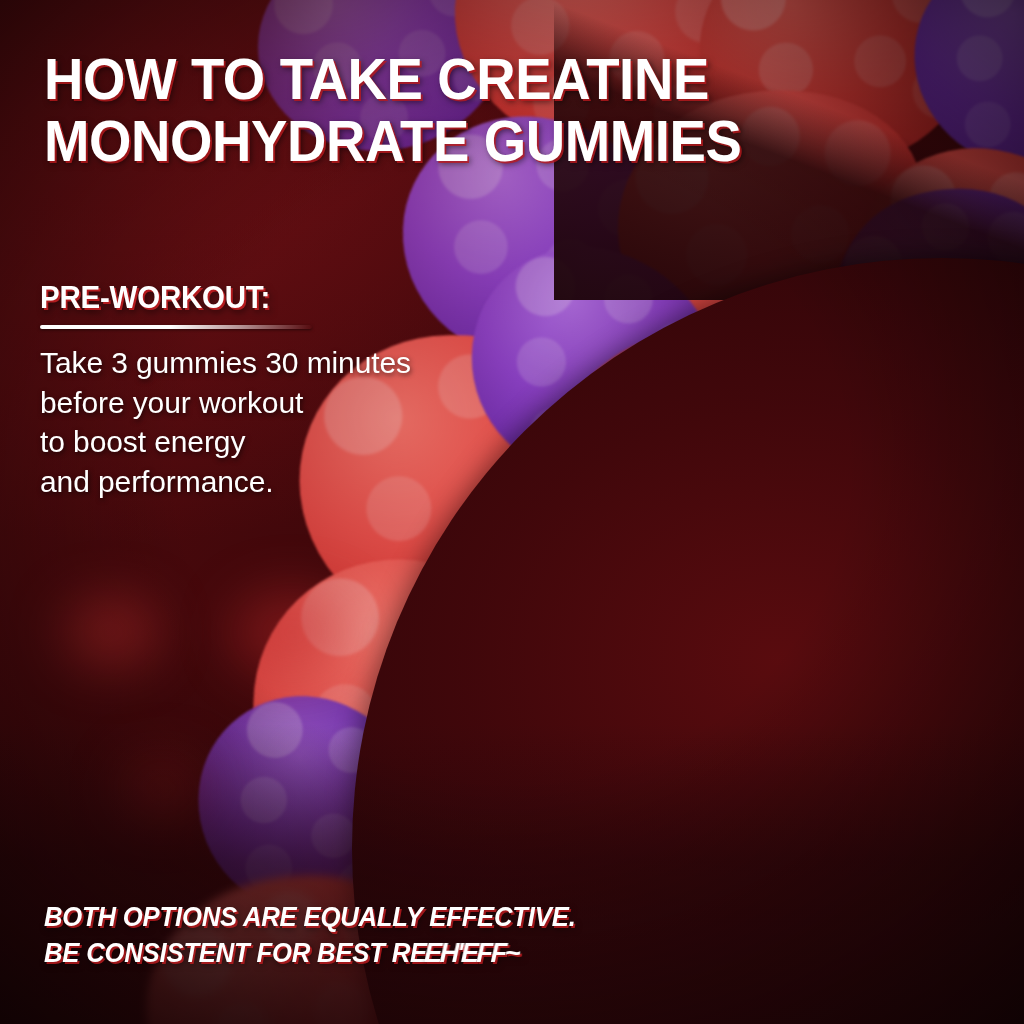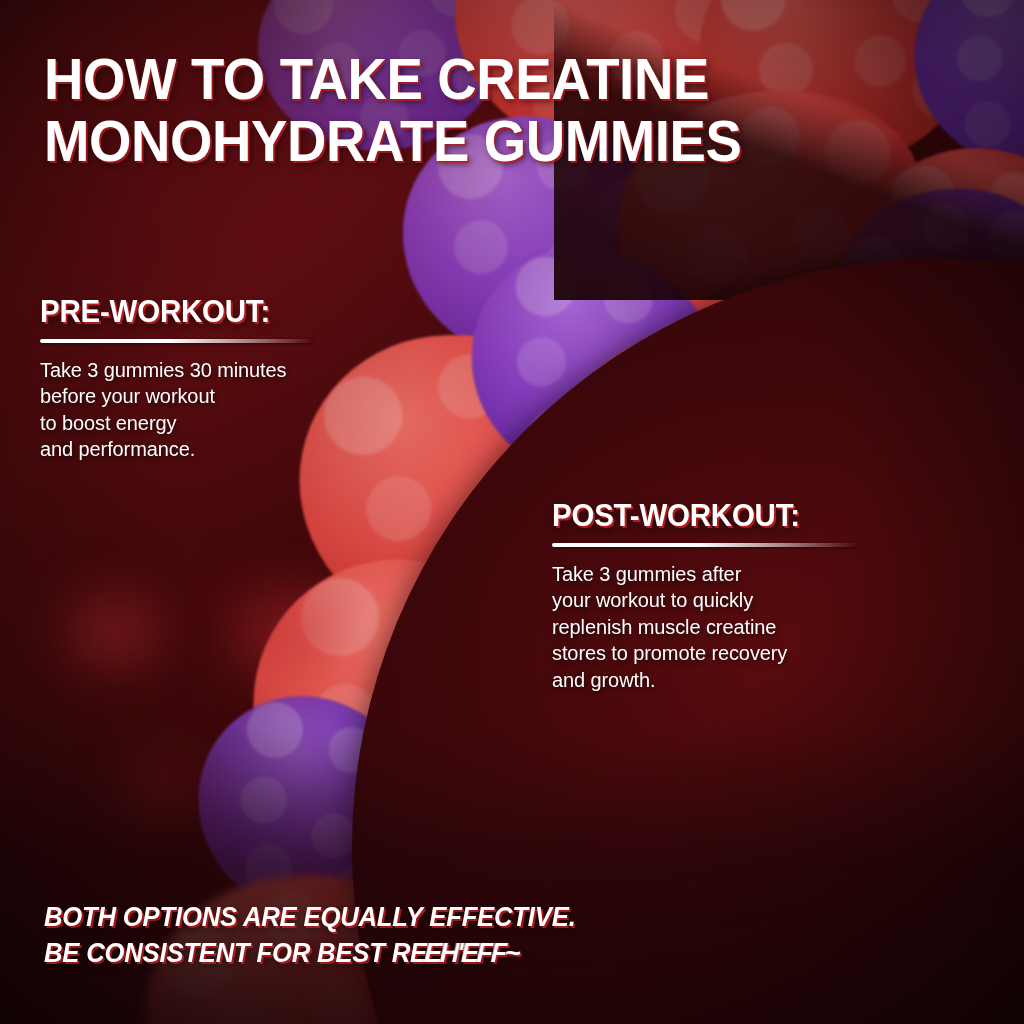--- a/index.html
+++ b/index.html
@@ -140,21 +140,21 @@
     text-transform: uppercase;
     transform: scaleX(0.94);
     transform-origin: left center;
     text-shadow:
       2px 2px 0 rgba(190,26,30,.78),
       3px 3px 7px rgba(0,0,0,.55);
     white-space: pre-line;
   }
 
   .block { position: absolute; }
-  .block-pre  { left: 40px;  top: 294px; width: 470px; }
+  .block-pre  { left: 40px;  top: 280px; width: 470px; }
   .block-post { left: 552px; top: 498px; width: 452px; }
 
   .sec-head {
     margin: 0;
     color: #ffffff;
     font-size: 31px;
     font-weight: 700;
     letter-spacing: -0.2px;
     text-transform: uppercase;
     transform: scaleX(0.95);
@@ -169,21 +169,21 @@
     width: 272px;
     border-radius: 2px;
     background: linear-gradient(to right, #ffffff 0%, #ffffff 48%, rgba(255,255,255,.55) 74%, rgba(255,255,255,0) 100%);
     box-shadow: 0 1px 3px rgba(0,0,0,.5);
   }
   .block-post .rule { width: 305px; }
 
   .sec-body {
     margin: 14px 0 0 0;
     color: #ffffff;
-    font-size: 20px;
+    font-size: 30px;
     line-height: 1.32;
     font-weight: 400;
     letter-spacing: -0.1px;
     text-shadow: 1px 2px 5px rgba(0,0,0,.62);
     white-space: pre-line;
   }
 
   .footer {
     position: absolute;
     left: 44px;
@@ -263,29 +263,20 @@
 
     <div class="block block-pre">
       <h2 class="sec-head">PRE-WORKOUT:</h2>
       <div class="rule"></div>
       <p class="sec-body">Take 3 gummies 30 minutes
 before your workout
 to boost energy
 and performance.</p>
     </div>
 
-    <div class="block block-post">
-      <h2 class="sec-head">POST-WORKOUT:</h2>
-      <div class="rule"></div>
-      <p class="sec-body">Take 3 gummies after
-your workout to quickly
-replenish muscle creatine
-stores to promote recovery
-and growth.</p>
-    </div>
 
     <div class="footer">
       <p class="footer-line">BOTH OPTIONS ARE EQUALLY EFFECTIVE.</p>
       <p class="footer-line"><span>BE CONSISTENT FOR BEST RE</span><span class="glitch-word">EH'EFF~</span></p>
     </div>
 
   </div>
 </div>
 
 </body></html>

